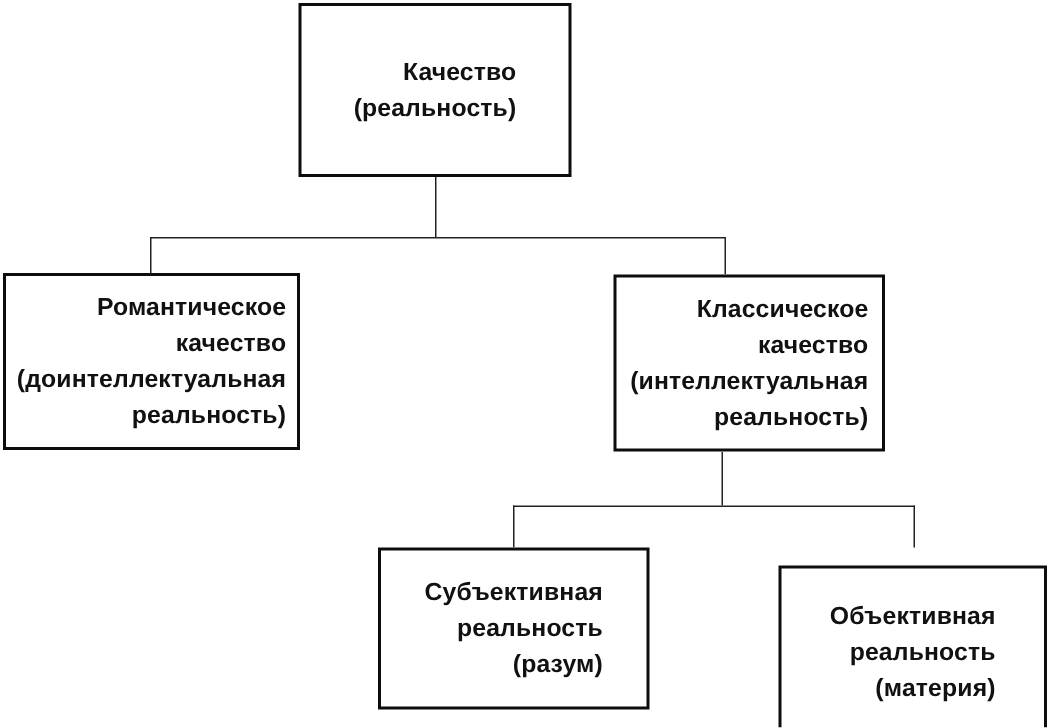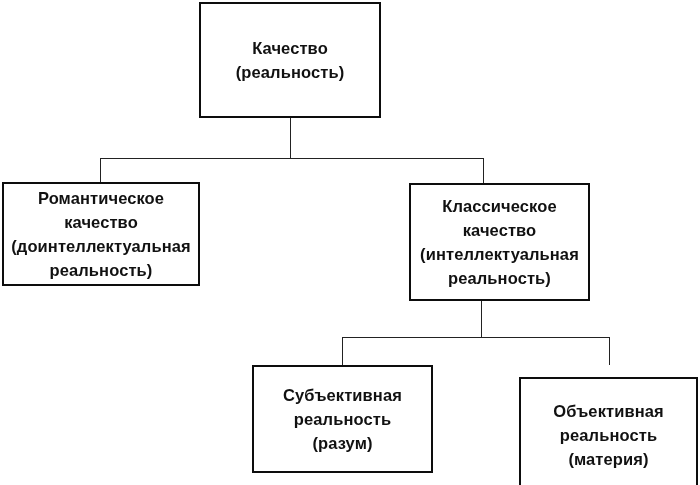--- a/index.html
+++ b/index.html
@@ -16,37 +16,37 @@
     overflow: hidden;
   }
   .node {
     position: absolute;
     box-sizing: border-box;
     border: 2px solid #0d0d0d;
     background: #ffffff;
     display: flex;
     align-items: center;
     justify-content: center;
-    text-align: center;
+    text-align: right;
   }
   .node-label {
     white-space: pre-line;
     font-size: 16.5px;
     line-height: 24px;
     font-weight: bold;
     color: #111111;
     letter-spacing: 0.1px;
   }
   .line {
     position: absolute;
     background: #222222;
   }
   
   .node-quality      { left: 199px; top: 2px;   width: 182px; height: 116px; }
-  .node-romantic     { left: 2px;   top: 182px; width: 198px; height: 104px; }
+  .node-romantic     { left: 2px;   top: 182px; width: 198px; height: 118px; }
   .node-classic      { left: 409px; top: 183px; width: 181px; height: 118px; }
   .node-subjective   { left: 252px; top: 365px; width: 181px; height: 108px; }
   .node-objective    { left: 519px; top: 365px; width: 179px; height: 116px; margin-top: 12px; }
   
   .line-v-root       { left: 290px; top: 118px; width: 1px;   height: 40px; }
   .line-h-level1     { left: 100px; top: 158px; width: 384px; height: 1px; }
   .line-v-romantic   { left: 100px; top: 158px; width: 1px;   height: 24px; }
   .line-v-classic    { left: 483px; top: 158px; width: 1px;   height: 25px; }
   .line-v-classic-dn { left: 481px; top: 301px; width: 1px;   height: 36px; }
   .line-h-level2     { left: 342px; top: 337px; width: 268px; height: 1px; }

